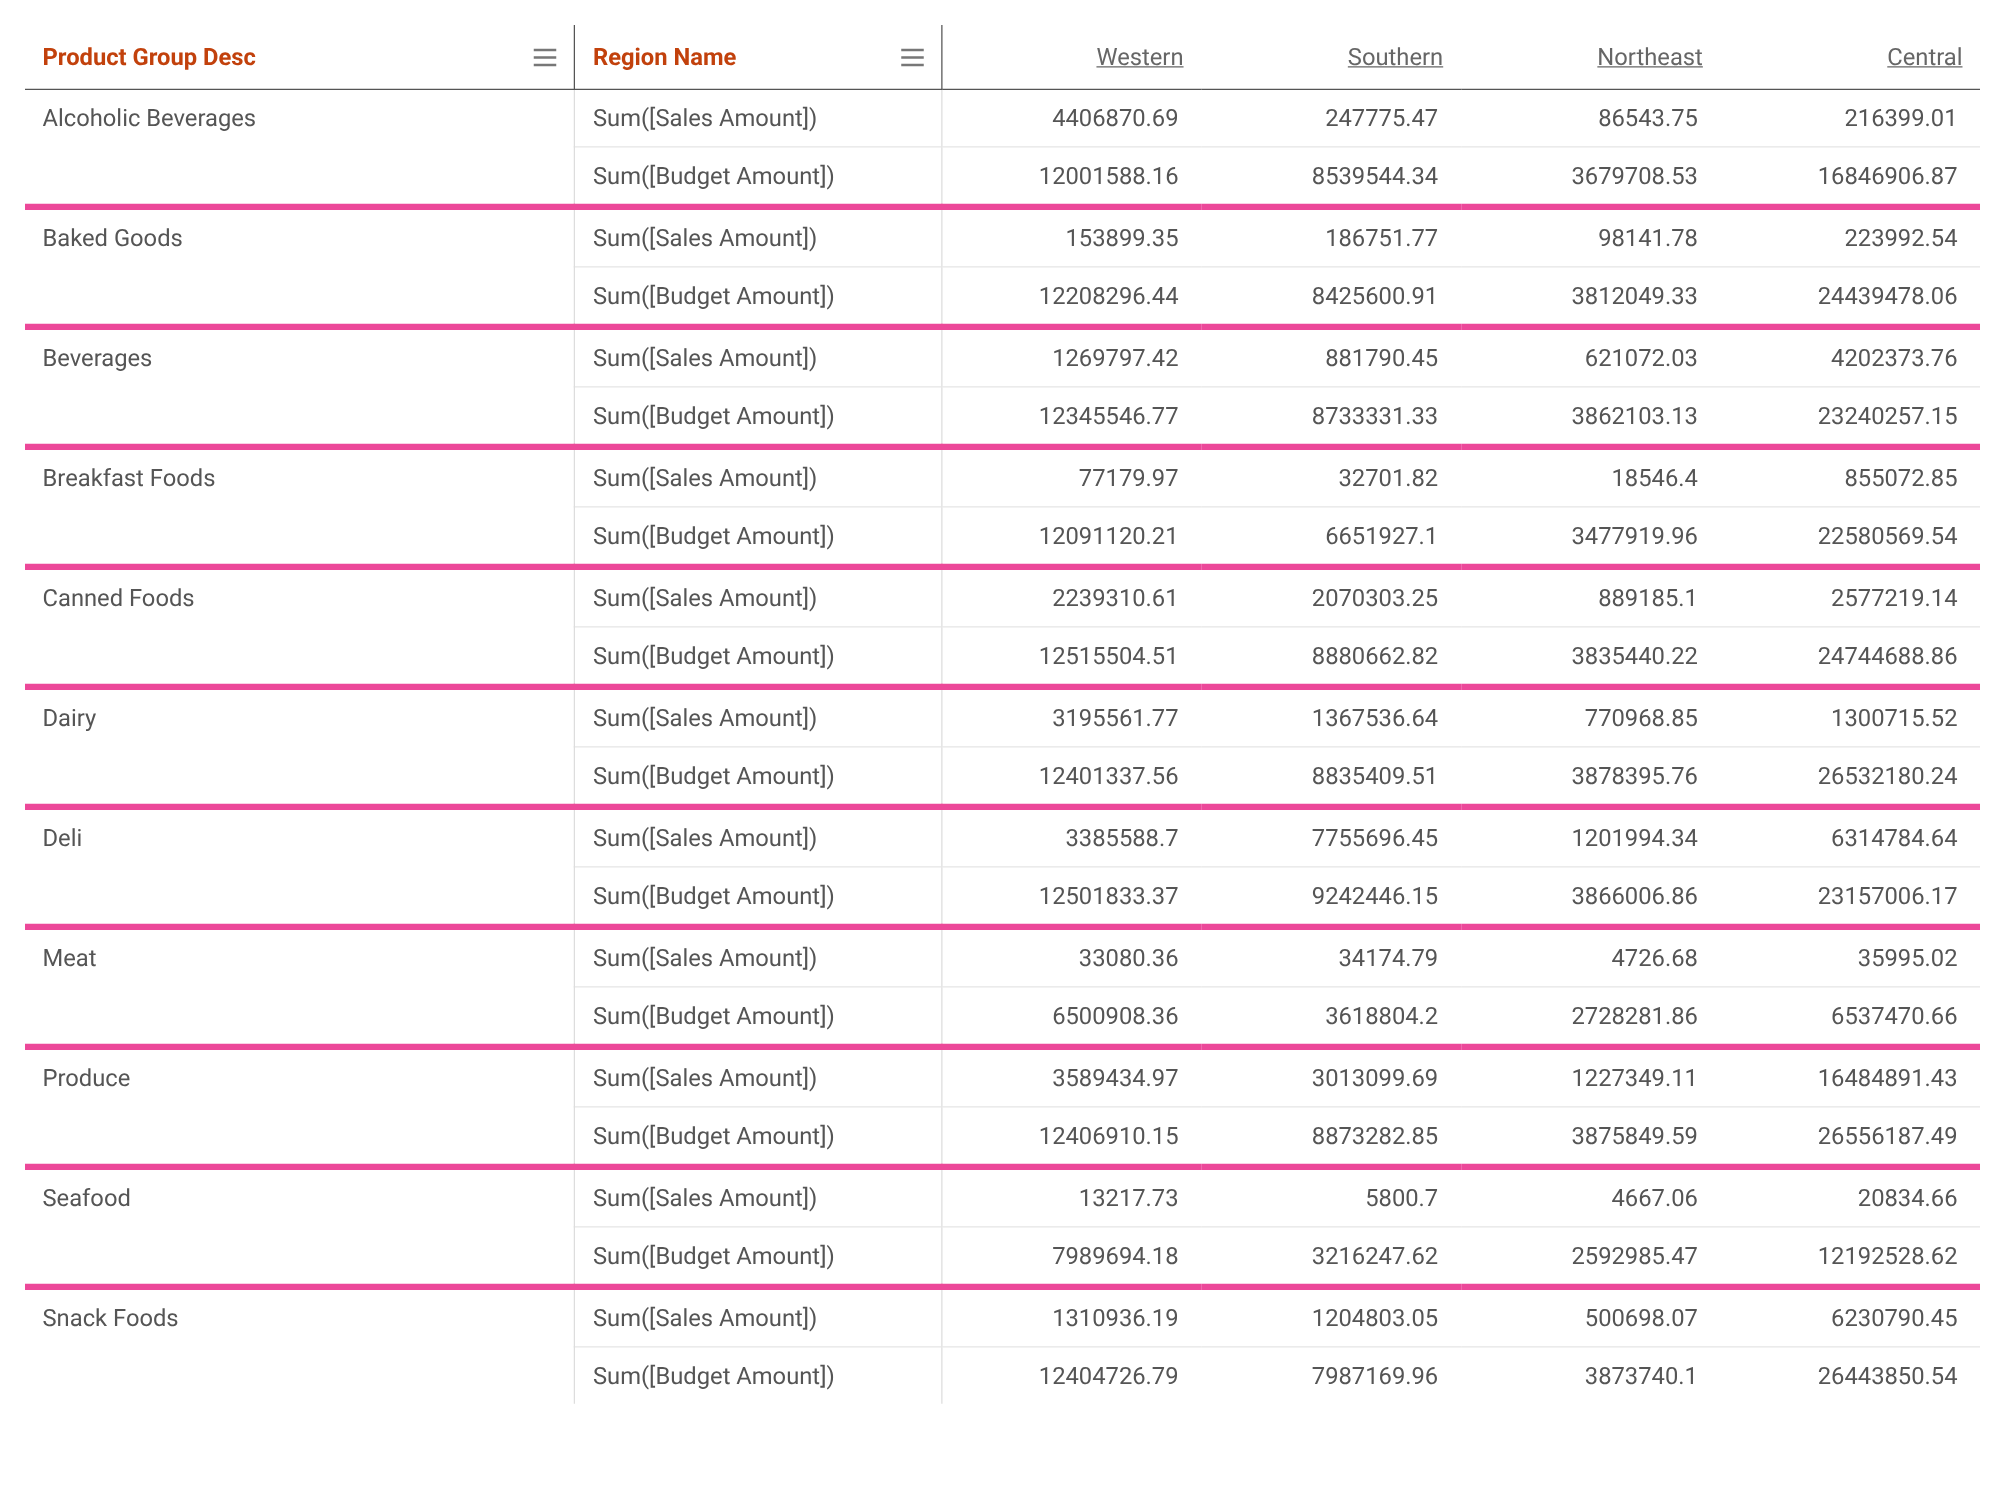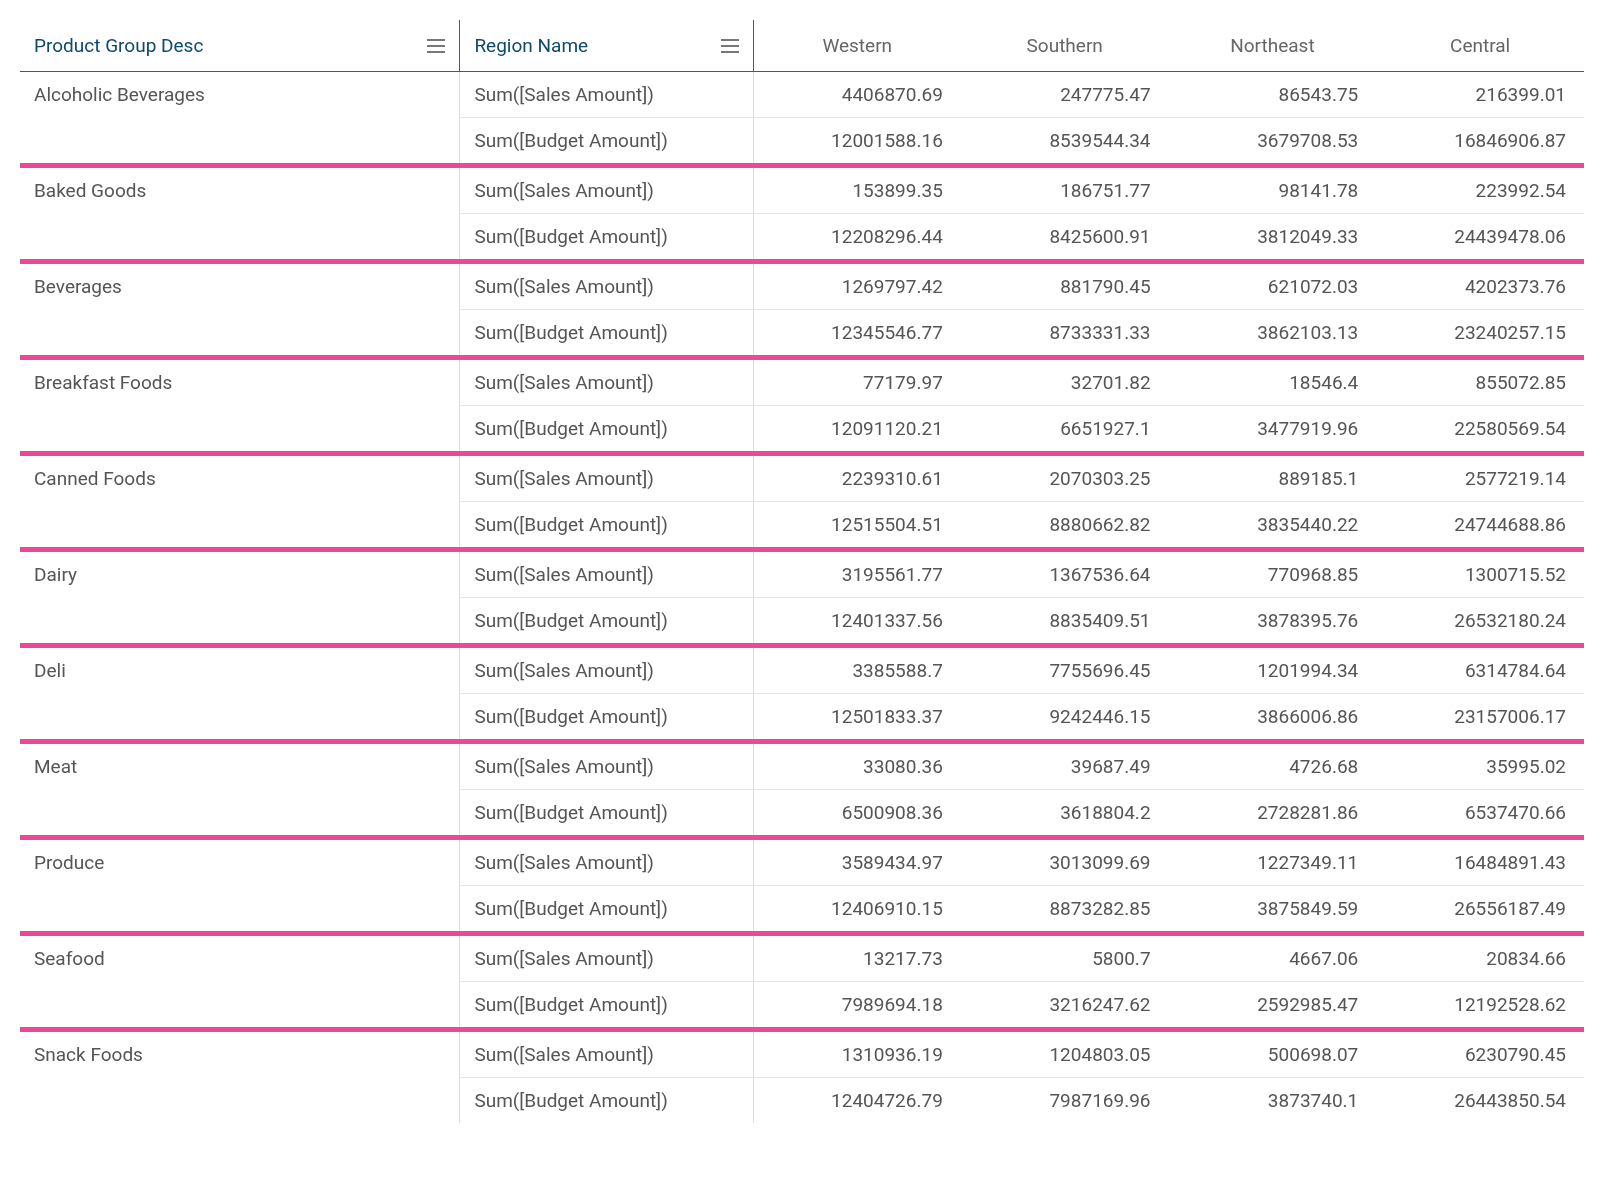--- a/index.html
+++ b/index.html
@@ -13,30 +13,31 @@
       padding: 20px;
       color: #555;
     }
     .pivot-table {
       border-collapse: collapse;
       width: 100%;
       font-size: 19px;
     }
     .header-row th {
       text-align: left;
-      font-weight: 400;
-      color: #0c4a6e;
+      font-weight: 700;
+      color: #c2410c;
       padding: 14px 14px;
       border-bottom: 1px solid #555;
       position: relative;
     }
     .header-row th.data-col {
       font-weight: 400;
-      text-align: center;
+      text-align: right;
       color: #666;
+      text-decoration: underline;
     }
     .col-product {
       width: 360px;
       border-right: 1px solid #555;
     }
     .col-region {
       width: 240px;
       border-right: 1px solid #555;
     }
     .col-data {
@@ -235,21 +236,21 @@
         <td class="data-cell">9242446.15</td>
         <td class="data-cell">3866006.86</td>
         <td class="data-cell">23157006.17</td>
       </tr>
     </tbody>
     <tbody class="product-group">
       <tr>
         <td class="product-cell" rowspan="2">Meat</td>
         <td class="region-cell">Sum([Sales Amount])</td>
         <td class="data-cell">33080.36</td>
-        <td class="data-cell">39687.49</td>
+        <td class="data-cell">34174.79</td>
         <td class="data-cell">4726.68</td>
         <td class="data-cell">35995.02</td>
       </tr>
       <tr>
         <td class="region-cell">Sum([Budget Amount])</td>
         <td class="data-cell">6500908.36</td>
         <td class="data-cell">3618804.2</td>
         <td class="data-cell">2728281.86</td>
         <td class="data-cell">6537470.66</td>
       </tr>

